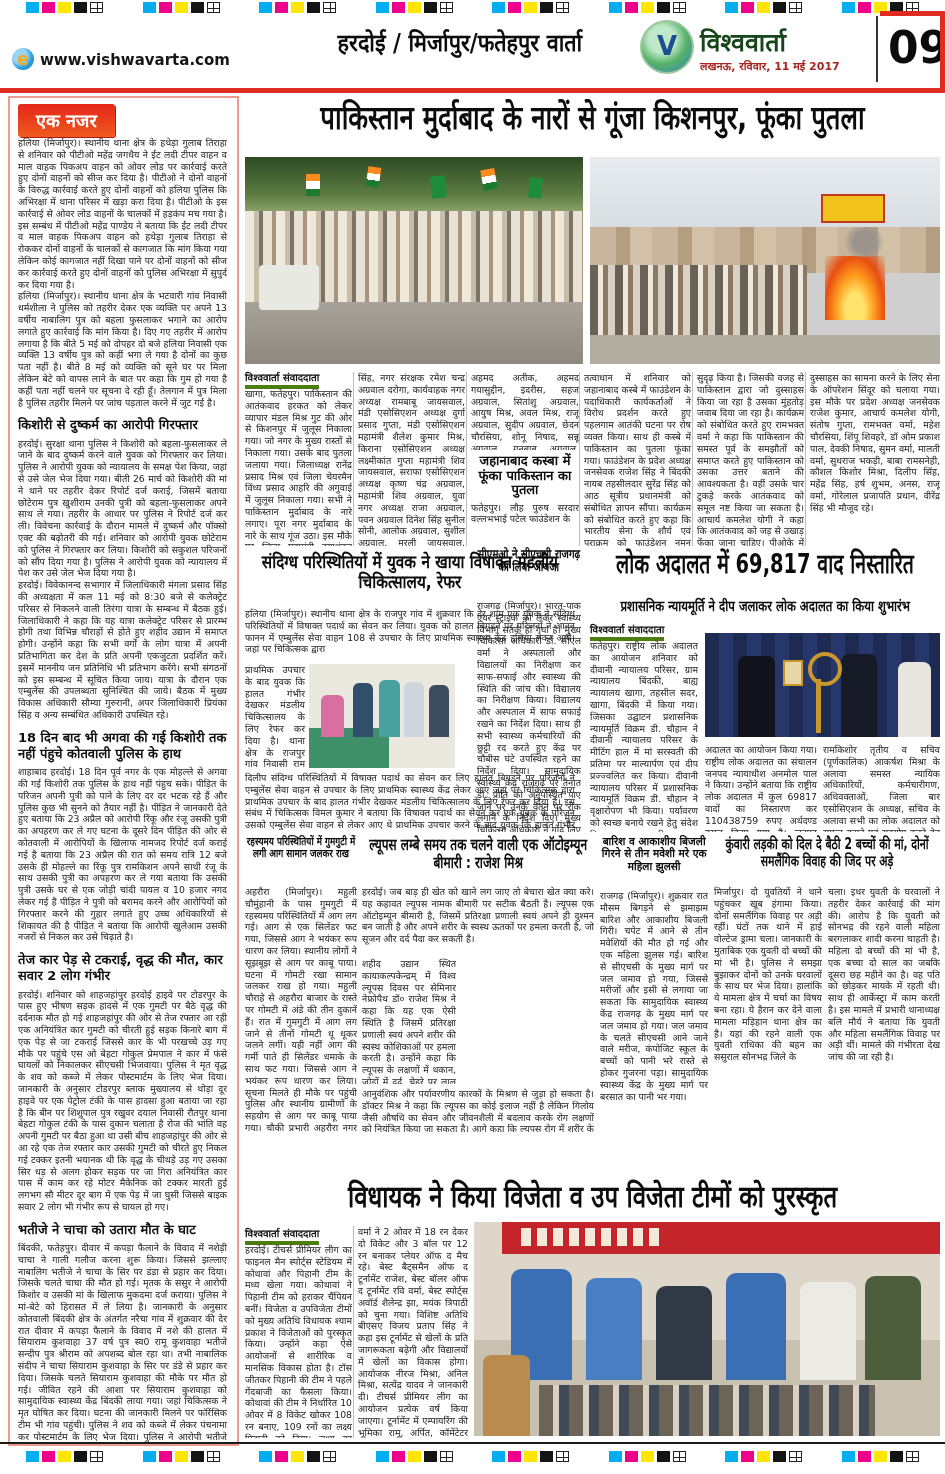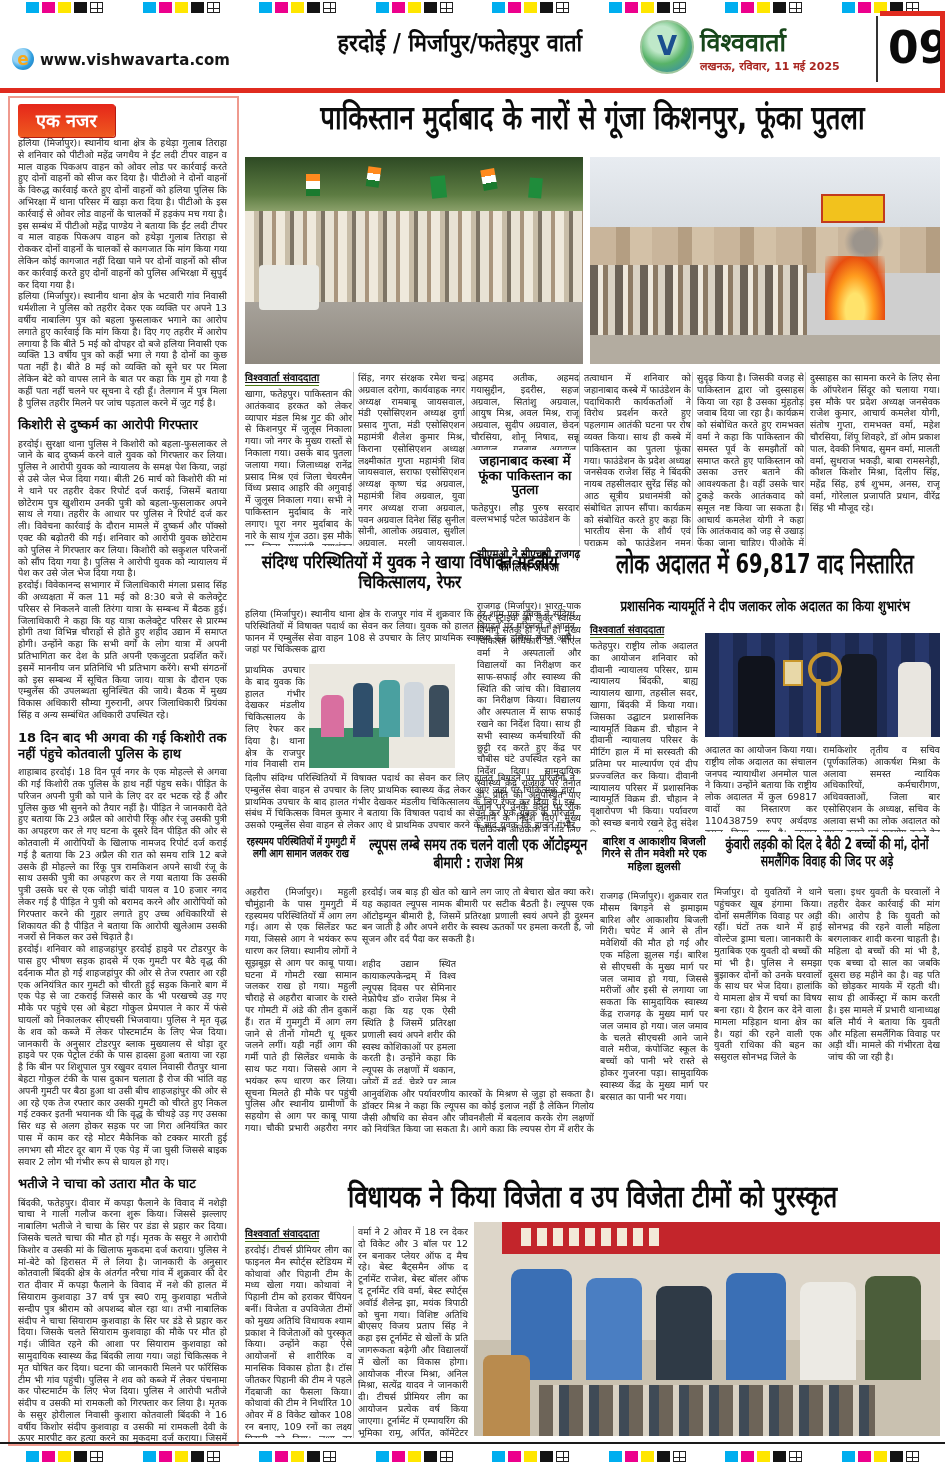--- a/index.html
+++ b/index.html
@@ -4,21 +4,21 @@
 <style>
   html,body{margin:0;padding:0;background:#fff;}
   .page{position:relative;width:945px;height:1474px;background:#ffffff;
         font-family:"DejaVu Sans",sans-serif;overflow:hidden;color:#1c1c1c;}
   .abs{position:absolute;}
   .col{position:absolute;font-size:9.3px;line-height:1.27;text-align:justify;
        color:#1c1c1c;overflow:hidden;word-break:break-word;}
   .hl{position:absolute;font-weight:bold;color:#0c0c0c;text-align:center;
       transform-origin:0 0;line-height:1.12;}
   .byline{position:absolute;font-size:10px;font-weight:bold;color:#111;
-          border-bottom:1px solid #4d7c0f;padding-bottom:1px;text-decoration:underline;}
+          border-bottom:4px solid #4d7c0f;padding-bottom:1px;}
   .vrule{position:absolute;width:1px;background:#bdbdbd;}
   .photo{position:absolute;overflow:hidden;background:#cfcfcf;}
   
   .redrule{position:absolute;left:0;top:88px;width:945px;height:5px;background:#e02b1f;}
   .pageno{position:absolute;left:888px;top:22px;font-size:44px;font-weight:bold;color:#0b0b0b;}
   .pn-top{position:absolute;left:880px;top:11px;width:65px;height:5px;background:#e02b1f;}
   .pn-right{position:absolute;left:940px;top:11px;width:5px;height:77px;background:#e02b1f;}
   .pn-sep{position:absolute;left:876px;top:16px;width:2px;height:66px;background:#333;}
   .eicon{position:absolute;left:12px;top:48px;width:22px;height:22px;border-radius:50%;
          background:radial-gradient(circle at 35% 35%,#9ad4f5 0 35%,#2f9fe0 60%,#1d6fb0 100%);
@@ -118,37 +118,38 @@
         <span class="sq sq-k"></span>
         <span class="reg"></span>
       </div>
   </div>
 
   <div class="eicon">e</div>
   <div class="weburl">www.vishwavarta.com</div>
   <div class="hl" style="left:270px;top:30px;width:422px;font-size:24px;transform:scaleX(0.9);">हरदोई / मिर्जापुर/फतेहपुर वार्ता</div>
   <div class="globe">V</div>
   <div class="mast-name">विश्ववार्ता</div>
-  <div class="mast-date">लखनऊ,  रविवार, 11 मई 2025</div>
+  <div class="mast-date">लखनऊ,  रविवार, 11 मई 2017</div>
   <div class="pn-sep"></div>
   <div class="pageno">09</div>
   <div class="pn-top"></div>
   <div class="pn-right"></div>
   <div class="redrule"></div>
 
   <div class="sidebar">
     <div class="sb-inner">
       <span class="badge">एक नजर</span>
       <div class="sb-b">हलिया (मिर्जापुर)। स्थानीय थाना क्षेत्र के हथेड़ा गुलाब तिराहा से शनिवार को पीटीओ महेंद्र जगधैय ने ईंट लदी टीपर वाहन व माल वाहक पिकअप वाहन को ओवर लोड पर कार्रवाई करते हुए दोनों वाहनों को सीज कर दिया है। पीटीओ ने दोनों वाहनों के विरुद्ध कार्रवाई करते हुए दोनों वाहनों को हलिया पुलिस कि अभिरक्षा में थाना परिसर में खड़ा करा दिया है। पीटीओ के इस कार्रवाई से ओवर लोड वाहनों के चालकों में हड़कंप मच गया है। इस सम्बंध में पीटीओ महेंद्र पाण्डेय ने बताया कि ईंट लदी टीपर व माल वाहक पिकअप वाहन को हथेड़ा गुलाब तिराहा से रोककर दोनों वाहनों के चालकों से कागजात कि मांग किया गया लेकिन कोई कागजात नहीं दिखा पाने पर दोनों वाहनों को सीज कर कार्रवाई करते हुए दोनों वाहनों को पुलिस अभिरक्षा में सुपुर्द कर दिया गया है।</div>
       <div class="sb-b">हलिया (मिर्जापुर)। स्थानीय थाना क्षेत्र के भटवारी गांव निवासी धर्मशीला ने पुलिस को तहरीर देकर एक व्यक्ति पर अपने 13 वर्षीय नाबालिग पुत्र को बहला फुसलाकर भगाने का आरोप लगाते हुए कार्रवाई कि मांग किया है। दिए गए तहरीर में आरोप लगाया है कि बीते 5 मई को दोपहर दो बजे हलिया निवासी एक व्यक्ति 13 वर्षीय पुत्र को कहीं भगा ले गया है दोनों का कुछ पता नहीं है। बीते 8 मई को व्यक्ति को सूने घर पर मिला लेकिन बेटे को वापस लाने के बात पर कहा कि गुम हो गया है कहीं पता नहीं चलने पर सूचना दे रही हूँ। तेलगान में पुत्र मिला है पुलिस तहरीर मिलने पर जांच पड़ताल करने में जुट गई है।</div>
       <div class="sb-t">किशोरी से दुष्कर्म का आरोपी गिरफ्तार</div>
       <div class="sb-b">हरदोई। सुरक्षा थाना पुलिस ने किशोरी को बहला-फुसलाकर ले जाने के बाद दुष्कर्म करने वाले युवक को गिरफ्तार कर लिया। पुलिस ने आरोपी युवक को न्यायालय के समक्ष पेश किया, जहां से उसे जेल भेज दिया गया। बीती 26 मार्च को किशोरी की मां ने थाने पर तहरीर देकर रिपोर्ट दर्ज कराई, जिसमें बताया छोटेराम पुत्र खुशीराम उनकी पुत्री को बहला-फुसलाकर अपने साथ ले गया। तहरीर के आधार पर पुलिस ने रिपोर्ट दर्ज कर ली। विवेचना कार्रवाई के दौरान मामले में दुष्कर्म और पॉक्सो एक्ट की बढ़ोतरी की गई। शनिवार को आरोपी युवक छोटेराम को पुलिस ने गिरफ्तार कर लिया। किशोरी को सकुशल परिजनों को सौंप दिया गया है। पुलिस ने आरोपी युवक को न्यायालय में पेश कर उसे जेल भेज दिया गया है।</div>
       <div class="sb-b">हरदोई। विवेकानन्द सभागार में जिलाधिकारी मंगला प्रसाद सिंह की अध्यक्षता में कल 11 मई को 8:30 बजे से कलेक्ट्रेट परिसर से निकलने वाली तिरंगा यात्रा के सम्बन्ध में बैठक हुई। जिलाधिकारी ने कहा कि यह यात्रा कलेक्ट्रेट परिसर से प्रारम्भ होगी तथा विभिन्न चौराहों से होते हुए शहीद उद्यान में समाप्त होगी। उन्होंने कहा कि सभी वर्गों के लोग यात्रा में अपनी प्रतिभागिता कर देश के प्रति अपनी एकजुटता प्रदर्शित करें। इसमें माननीय जन प्रतिनिधि भी प्रतिभाग करेंगे। सभी संगठनों को इस सम्बन्ध में सूचित किया जाय। यात्रा के दौरान एक एम्बुलेंस की उपलब्धता सुनिश्चित की जाये। बैठक में मुख्य विकास अधिकारी सौम्या गुरुरानी, अपर जिलाधिकारी प्रियंका सिंह व अन्य सम्बंधित अधिकारी उपस्थित रहे।</div>
       <div class="sb-t">18 दिन बाद भी अगवा की गई किशोरी तक नहीं पंहुचे कोतवाली पुलिस के हाथ</div>
       <div class="sb-b">शाहाबाद हरदोई। 18 दिन पूर्व नगर के एक मोहल्ले से अगवा की गई किशोरी तक पुलिस के हाथ नहीं पंहुच सके। पीड़ित के परिजन अपनी पुत्री को पाने के लिए दर दर भटक रहे हैं और पुलिस कुछ भी सुनने को तैयार नहीं है। पीड़ित ने जानकारी देते हुए बताया कि 23 अप्रैल को आरोपी रिंकू और रंजू उसकी पुत्री का अपहरण कर ले गए घटना के दूसरे दिन पीड़ित की ओर से कोतवाली में आरोपियों के खिलाफ नामजद रिपोर्ट दर्ज कराई गई है बताया कि 23 अप्रैल की रात को समय रात्रि 12 बजे उसके ही मोहल्ले का रिंकू पुत्र रामकिशन अपने साथी रंजू के साथ उसकी पुत्री का अपहरण कर ले गया बताया कि उसकी पुत्री उसके घर से एक जोड़ी चांदी पायल व 10 हजार नगद लेकर गई है पीड़ित ने पुत्री को बरामद करने और आरोपियों को गिरफ्तार करने की गुहार लगाते हुए उच्च अधिकारियों से शिकायत की है पीड़ित ने बताया कि आरोपी खुलेआम उसकी नजरों से निकल कर उसे चिढ़ाते है।</div>
+      <div class="sb-t">तेज कार पेड़ से टकराई, वृद्ध की मौत, कार सवार 2 लोग गंभीर</div>
       <div class="sb-b">हरदोई। शनिवार को शाहजहांपुर हरदोई हाइवे पर टोडरपुर के पास हुए भीषण सड़क हादसे में एक गुमटी पर बैठे वृद्ध की दर्दनाक मौत हो गई शाहजहांपुर की ओर से तेज रफ्तार आ रही एक अनियंत्रित कार गुमटी को चीरती हुई सड़क किनारे बाग में एक पेड़ से जा टकराई जिससे कार के भी परखच्चे उड़ गए मौके पर पहुंचे एस ओ बेहटा गोकुल प्रेमपाल ने कार में फंसे घायलों को निकालकर सीएचसी भिजवाया। पुलिस ने मृत वृद्ध के शव को कब्जे में लेकर पोस्टमार्टम के लिए भेज दिया। जानकारी के अनुसार टोडरपुर ब्लाक मुख्यालय से थोड़ा दूर हाइवे पर एक पेट्रोल टंकी के पास हादसा हुआ बताया जा रहा है कि बीन पर शिशुपाल पुत्र रखुवर दयाल निवासी रौतपुर थाना बेहटा गोकुल टंकी के पास दुकान चलाता है रोज की भांति वह अपनी गुमटी पर बैठा हुआ था उसी बीच शाहजहांपुर की ओर से आ रहे एक तेज रफ्तार कार उसकी गुमटी को चीरते हुए निकल गई टक्कर इतनी भयानक थी कि वृद्ध के चीथड़े उड़ गए उसका सिर धड़ से अलग होकर सड़क पर जा गिरा अनियंत्रित कार पास में काम कर रहे मोटर मैकेनिक को टक्कर मारती हुई लगभग सौ मीटर दूर बाग में एक पेड़ में जा घुसी जिससे बाइक सवार 2 लोग भी गंभीर रूप से घायल हो गए।</div>
       <div class="sb-t">भतीजे ने चाचा को उतारा मौत के घाट</div>
       <div class="sb-b">बिंदकी, फतेहपुर। दीवार में कपड़ा फैलाने के विवाद में नशेड़ी चाचा ने गाली गलौज करना शुरू किया। जिससे झल्लाए नाबालिग भतीजे ने चाचा के सिर पर डंडा से प्रहार कर दिया। जिसके चलते चाचा की मौत हो गई। मृतक के ससुर ने आरोपी किशोर व उसकी मां के खिलाफ मुकदमा दर्ज कराया। पुलिस ने मां-बेटे को हिरासत में ले लिया है। जानकारी के अनुसार कोतवाली बिंदकी क्षेत्र के अंतर्गत नरैचा गांव में शुक्रवार की देर रात दीवार में कपड़ा फैलाने के विवाद में नशे की हालत में सियाराम कुशवाहा 37 वर्ष पुत्र स्व0 रामू कुशवाहा भतीजे सन्दीप पुत्र श्रीराम को अपशब्द बोल रहा था। तभी नाबालिक संदीप ने चाचा सियाराम कुशवाहा के सिर पर डंडे से प्रहार कर दिया। जिसके चलते सियाराम कुशवाहा की मौके पर मौत हो गई। जीवित रहने की आशा पर सियाराम कुशवाहा को सामुदायिक स्वास्थ्य केंद्र बिंदकी लाया गया। जहां चिकित्सक ने मृत घोषित कर दिया। घटना की जानकारी मिलने पर फॉरेंसिक टीम भी गांव पहुंची। पुलिस ने शव को कब्जे में लेकर पंचनामा कर पोस्टमार्टम के लिए भेज दिया। पुलिस ने आरोपी भतीजे संदीप व उसकी मां रामकली को गिरफ्तार कर लिया है। मृतक के ससुर होरीलाल निवासी कुशारा कोतवाली बिंदकी ने 16 वर्षीय किशोर संदीप कुशवाहा व उसकी मां रामकली देवी के ऊपर मारपीट कर हत्या करने का मुकदमा दर्ज कराया। जिसमें दामाद की मौत हो गई। घायल लक्ष्मी देवी को सामुदायिक स्वास्थ्य केंद्र में भर्ती कराया है।</div>
       
       
     </div>
   </div>
 
   <div class="hl" style="left:245px;top:100px;width:891px;font-size:33px;transform:scaleX(0.78);">पाकिस्तान मुर्दाबाद के नारों से गूंजा किशनपुर, फूंका पुतला</div>
 

